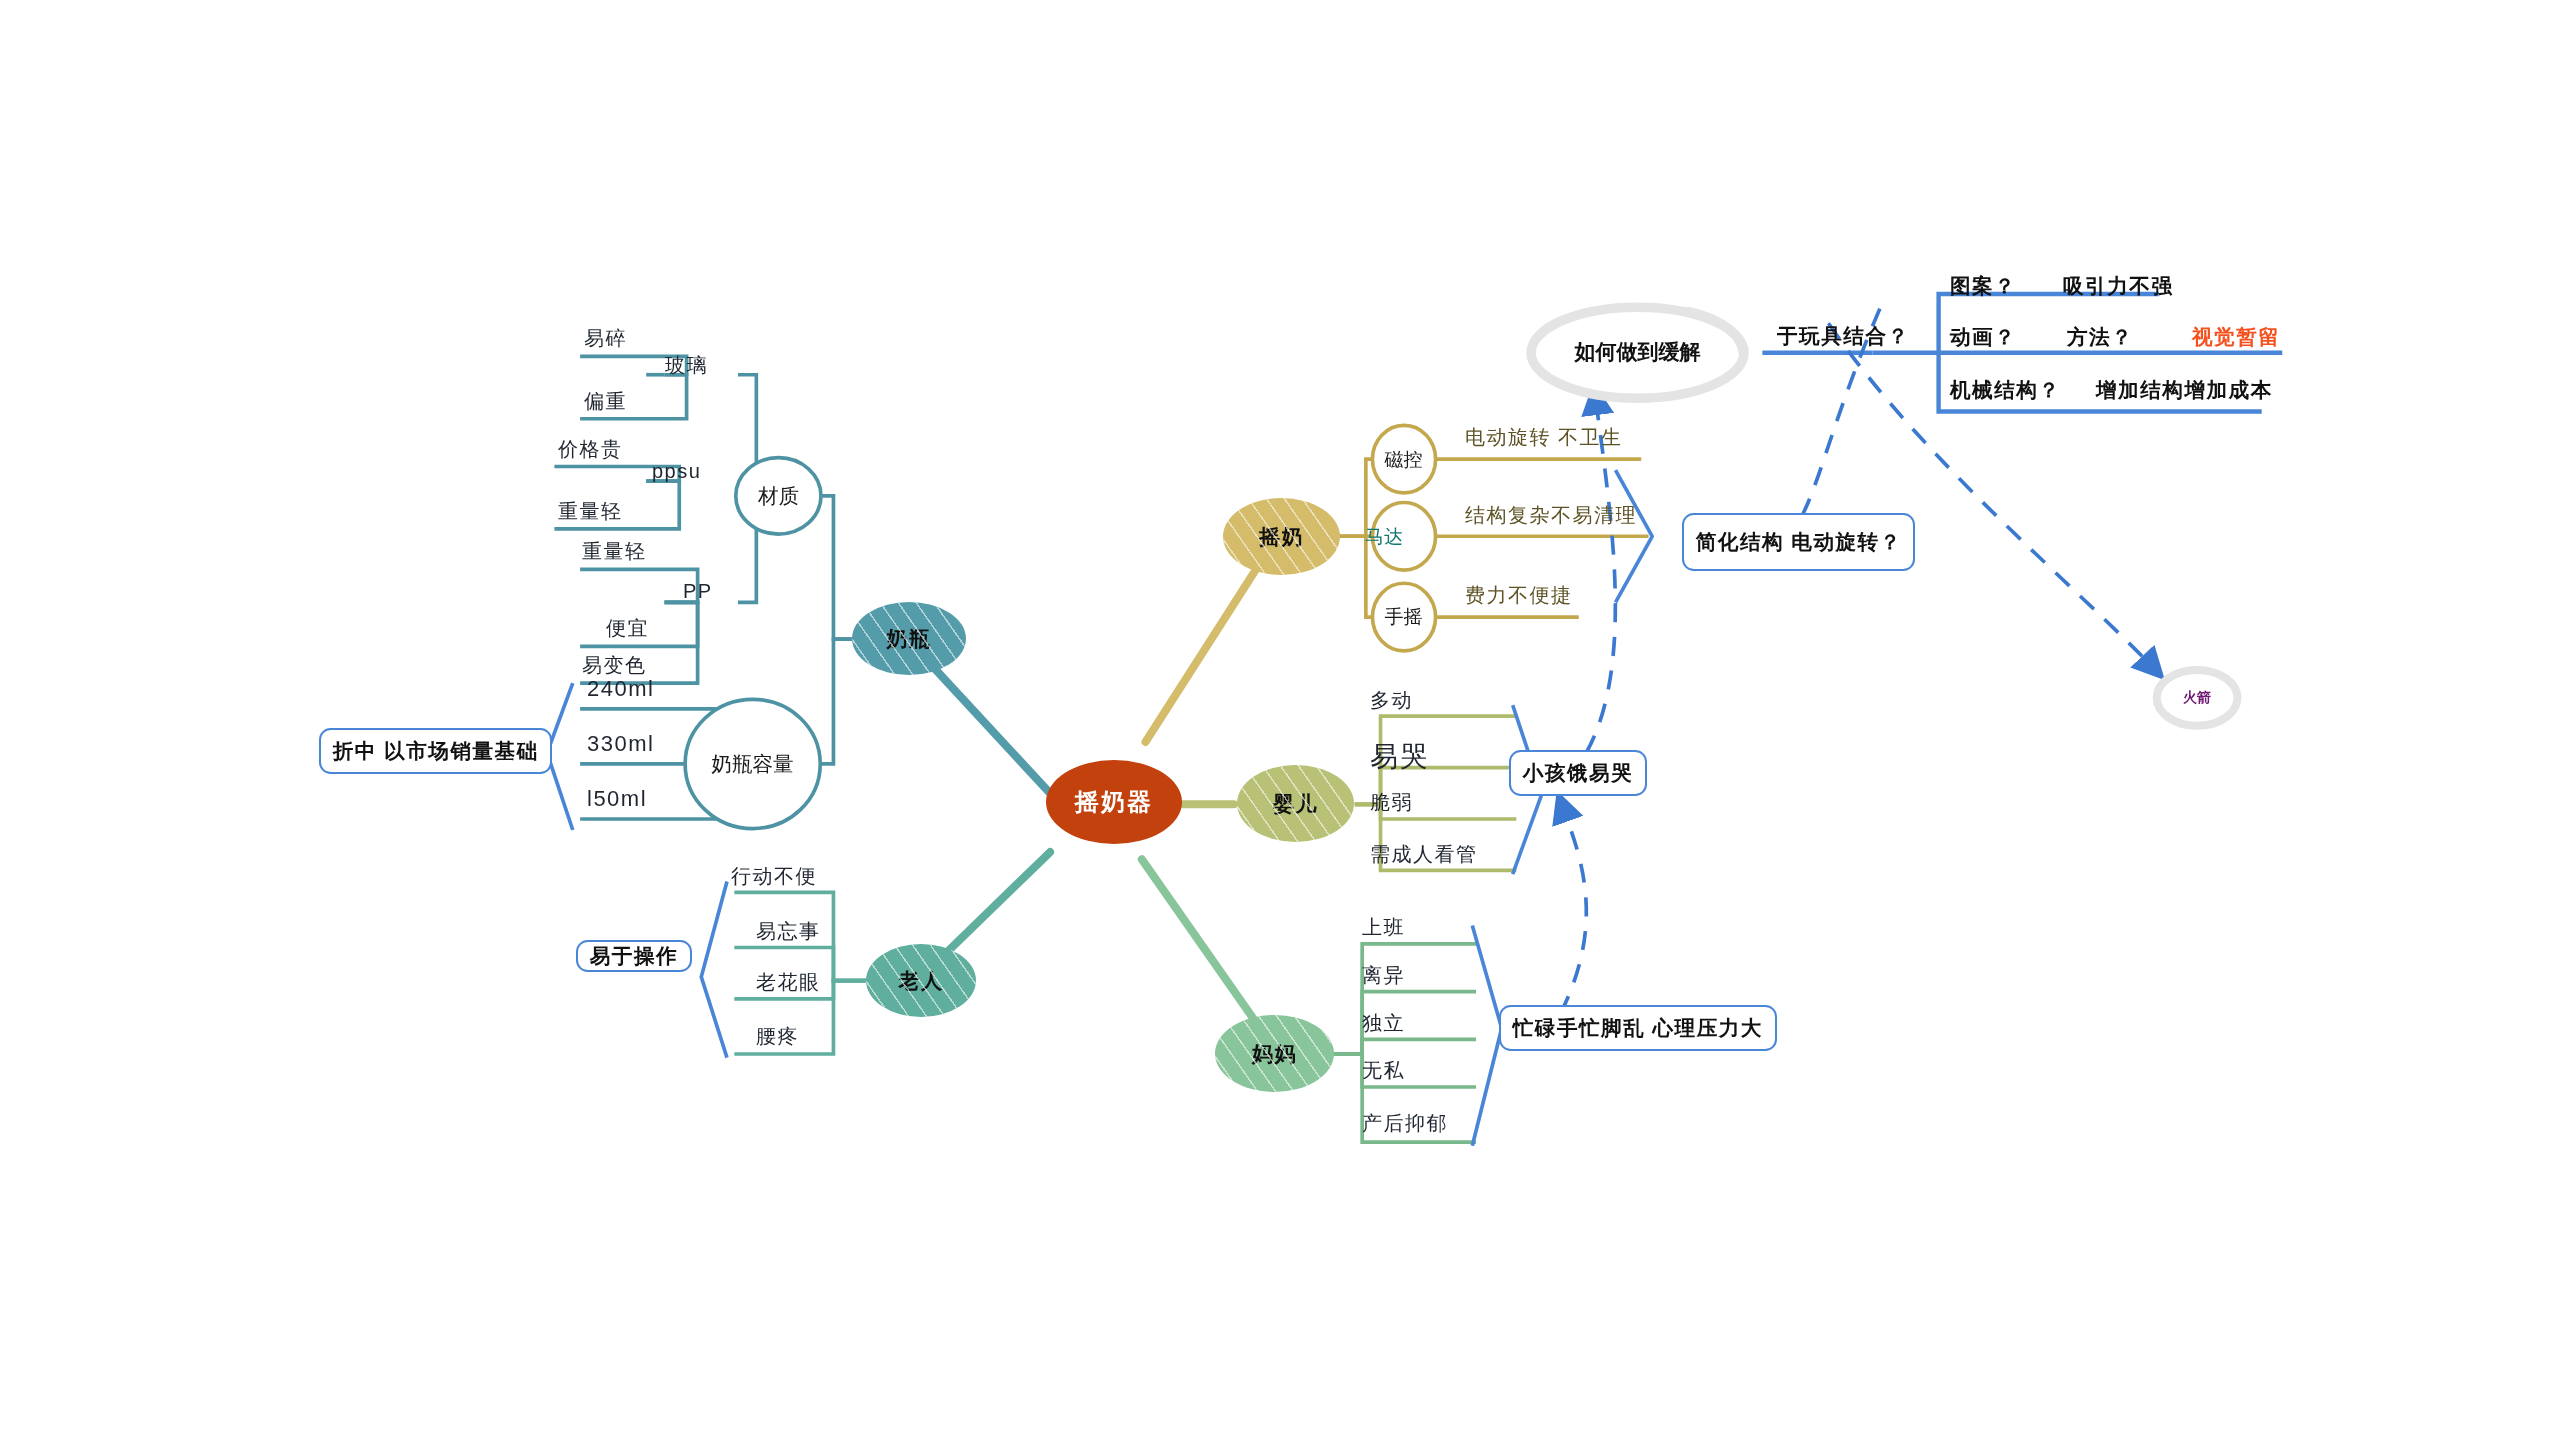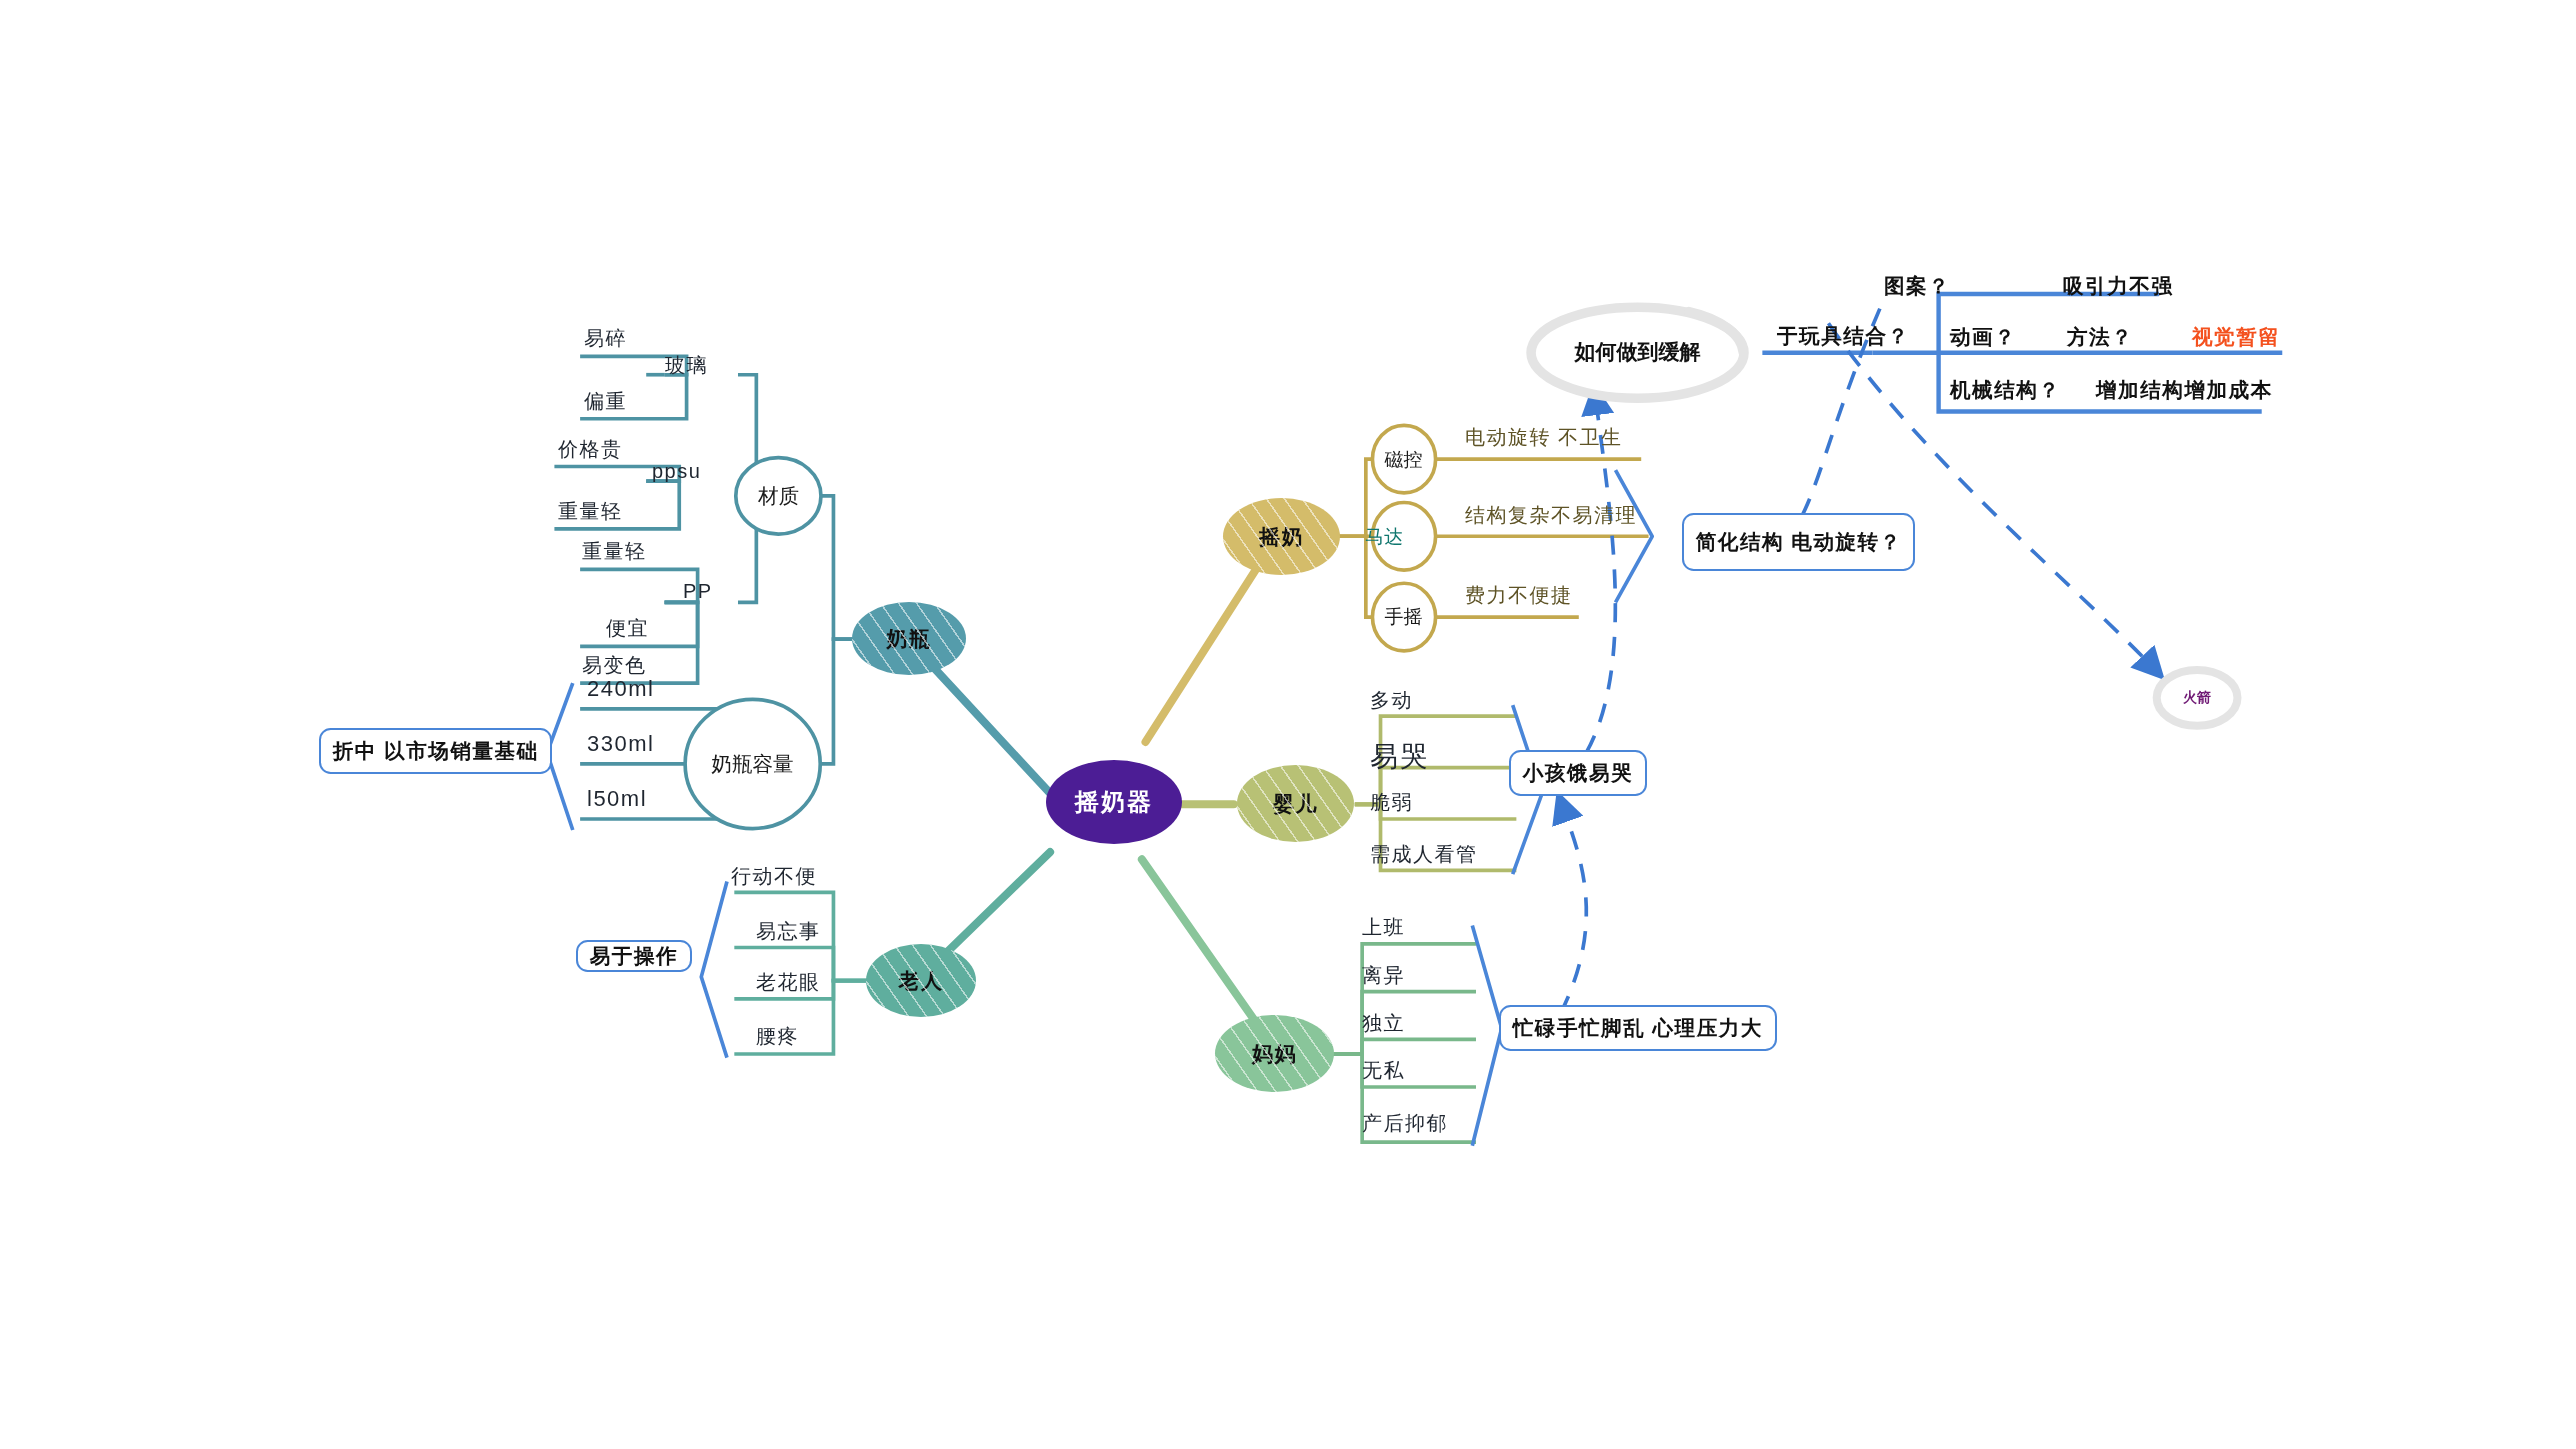--- a/index.html
+++ b/index.html
@@ -138,21 +138,21 @@
 
     <ellipse cx="2992" cy="950" rx="55" ry="38" fill="#ffffff" stroke="#e4e4e4" stroke-width="11"></ellipse>
 
     <ellipse cx="1060" cy="675" rx="58" ry="52" fill="#ffffff" stroke="#4e93a3" stroke-width="5"></ellipse>
     <ellipse cx="1025" cy="1040" rx="92" ry="88" fill="#ffffff" stroke="#4e93a3" stroke-width="5"></ellipse>
     <ellipse cx="1912" cy="625" rx="43" ry="46" fill="#ffffff" stroke="#c3a84e" stroke-width="5"></ellipse>
     <ellipse cx="1912" cy="730" rx="43" ry="46" fill="#ffffff" stroke="#c3a84e" stroke-width="5"></ellipse>
     <ellipse cx="1912" cy="840" rx="43" ry="46" fill="#ffffff" stroke="#c3a84e" stroke-width="5"></ellipse>
   </svg>
 
-  <div class="node central" style="left:1046px;top:760px;width:136px;height:84px;background:#4c1d95;font-size:24px;">
+  <div class="node central" style="left:1046px;top:760px;width:136px;height:84px;background:#c2410c;font-size:24px;">
     <span>摇奶器</span>
   </div>
 
   <div class="node branch-root" style="left:852px;top:602px;width:114px;height:73px;background:#559cab;font-size:21px;">
     <span class="hatch"></span>
     <span>奶瓶</span>
   </div>
 
   <div class="node branch-root" style="left:866px;top:944px;width:110px;height:73px;background:#5fae9e;font-size:21px;">
     <span class="hatch"></span>
@@ -248,21 +248,21 @@
   <div class="node callout" style="left:1499px;top:1005px;height:46px;font-size:20.6px;">
     <span>忙碌手忙脚乱 心理压力大</span>
   </div>
 
   <div class="node" style="left:1531px;top:330px;width:213px;height:44px;font-size:21px;font-weight:bold;color:#111;">
     <span>如何做到缓解</span>
   </div>
 
   <div class="leaf bold" style="left:1777px;top:322px;font-size:20.6px;"><span>于玩具结合？</span></div>
 
-  <div class="leaf bold" style="left:1884px;top:272px;font-size:20.6px;"><span>图案？</span></div>
+  <div class="leaf bold" style="left:1950px;top:272px;font-size:20.6px;"><span>图案？</span></div>
   <div class="leaf bold" style="left:2063px;top:272px;font-size:20.6px;"><span>吸引力不强</span></div>
 
   <div class="leaf bold" style="left:1950px;top:323px;font-size:20.6px;"><span>动画？</span></div>
   <div class="leaf bold" style="left:2067px;top:323px;font-size:20.6px;"><span>方法？</span></div>
   <div class="leaf accent" style="left:2192px;top:323px;font-size:20.6px;"><span>视觉暂留</span></div>
 
   <div class="leaf bold" style="left:1950px;top:376px;font-size:20.6px;"><span>机械结构？</span></div>
   <div class="leaf bold" style="left:2096px;top:376px;font-size:20.6px;"><span>增加结构增加成本</span></div>
 
   <div class="node" style="left:2164px;top:684px;width:66px;height:28px;font-size:14px;font-weight:bold;color:#701a75;">

